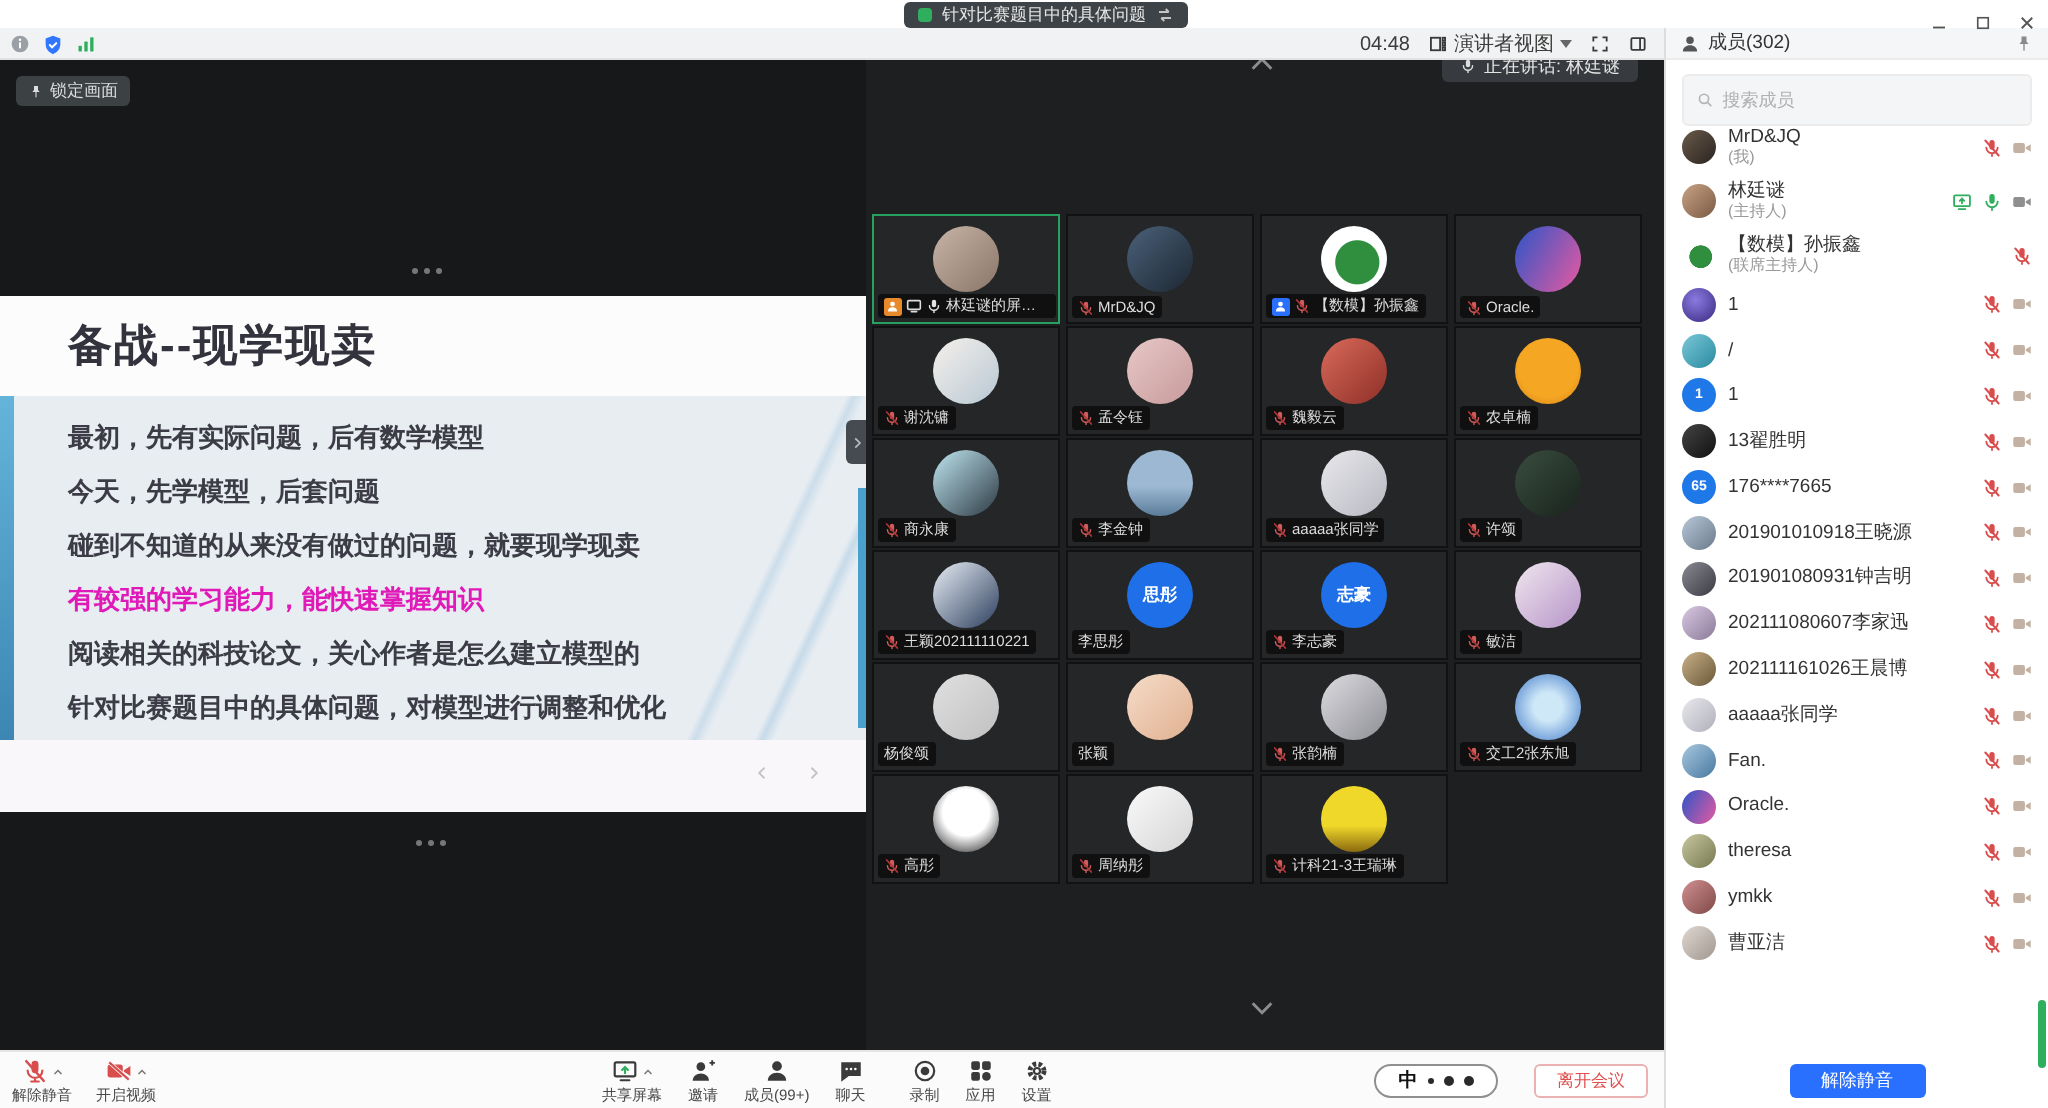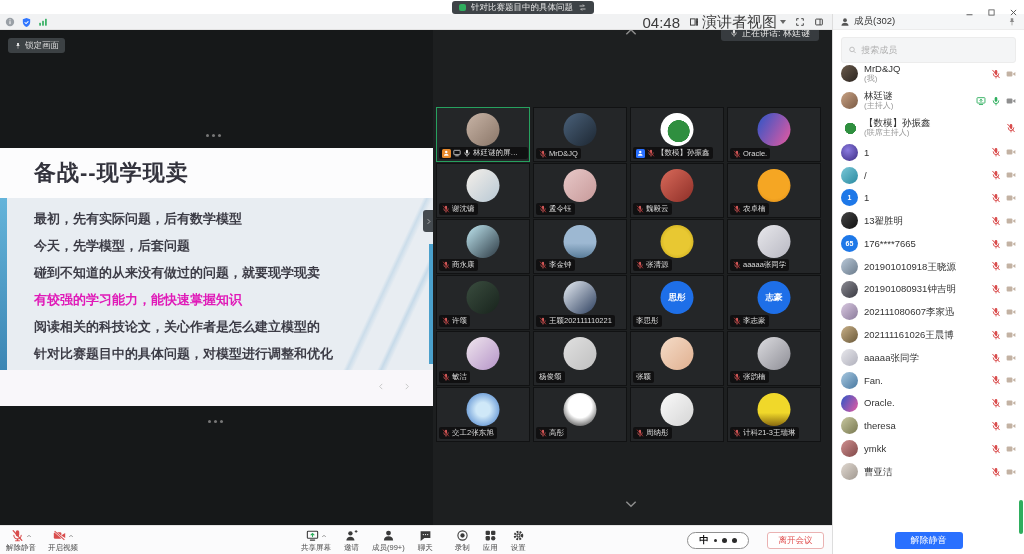--- a/index.html
+++ b/index.html
@@ -11,21 +11,21 @@
 .watch-dot{width:7px;height:7px;border-radius:2px;background:#2fae5e;flex:none}
 .switch-glyph{width:9px;height:9px;color:#c5c5c5}
 .switch-glyph svg,.iglyph svg{width:100%;height:100%;display:block}
 .win-controls{position:absolute;right:6px;top:0;height:14px;display:flex;gap:13px;align-items:center;color:#555}
 .winbtn{width:9px;height:9px;color:#555}
 
 .topbar{position:absolute;top:14px;left:0;width:832px;height:16px;background:#f1f2f3;border-bottom:1px solid #e2e2e2;z-index:4}
 .tb-left{position:absolute;left:5px;top:0;height:16px;display:flex;align-items:center;gap:6px}
 .iglyph{display:inline-block}
 .i10{width:10px;height:10px}.i11{width:11px;height:11px}
-.tb-right{position:absolute;right:8px;top:0;height:16px;display:flex;align-items:center;gap:9px;color:#3c3c3c;font-size:15px}
+.tb-right{position:absolute;right:8px;top:0;height:16px;display:flex;align-items:center;gap:9px;color:#3c3c3c;font-size:10px}
 .view-mode{display:flex;align-items:center;gap:3px}
 .tri-down{width:0;height:0;border-left:3px solid transparent;border-right:3px solid transparent;border-top:4px solid #666}
 
 .sidebar{position:absolute;left:832px;top:14px;width:192px;height:540px;background:#fff;border-left:1px solid #ddd;z-index:4}
 .sb-head{height:16px;background:#f5f6f7;border-bottom:1px solid #ececec;display:flex;align-items:center;padding:0 7px;gap:4px;font-size:9.5px;color:#333}
 .sb-head .spacer{flex:1}
 .sb-search{margin:7px 8px 5px;height:18px;background:#f4f5f6;border:1px solid #ececec;border-radius:3px;display:flex;align-items:center;padding:12px 6px;gap:4px;color:#b5b5b5}
 .sb-search input{border:0;background:transparent;font-size:9px;width:100%;outline:none;color:#333}
 .sb-search input::placeholder{color:#b0b0b0}
 .m-list{position:absolute;top:46px;left:0;right:0;bottom:28px;overflow:hidden;padding:0 8px}
@@ -861,35 +861,20 @@
                 <rect x="8.8" y="2.5" width="6.4" height="11.5" rx="3.2" fill="currentColor"></rect>
                 <path d="M5.2 11.5a6.8 6.8 0 0 0 13.6 0M12 18.5v3.2" fill="none" stroke="currentColor" stroke-width="2.2" stroke-linecap="round"></path>
                 <line x1="4" y1="3" x2="20" y2="21" stroke="#b03535" stroke-width="2.6" stroke-linecap="round"></line>
               </svg>
             </span>
 
     <span class="t-name">李金钟</span>
   </div>
 </div>
         <div class="tile">
-  <span class="t-avatar" style="background: radial-gradient(circle, rgb(232, 200, 50) 55%, rgb(184, 154, 16));"></span>
-  <div class="t-label">
-
-    <span class="t-mic t-mic-off">
-              <svg viewBox="0 0 24 24">
-                <rect x="8.8" y="2.5" width="6.4" height="11.5" rx="3.2" fill="currentColor"></rect>
-                <path d="M5.2 11.5a6.8 6.8 0 0 0 13.6 0M12 18.5v3.2" fill="none" stroke="currentColor" stroke-width="2.2" stroke-linecap="round"></path>
-                <line x1="4" y1="3" x2="20" y2="21" stroke="#b03535" stroke-width="2.6" stroke-linecap="round"></line>
-              </svg>
-            </span>
-
-    <span class="t-name">张清源</span>
-  </div>
-</div>
-        <div class="tile">
   <span class="t-avatar" style="background: linear-gradient(135deg, rgb(232, 232, 236), rgb(184, 184, 194));"></span>
   <div class="t-label">
 
     <span class="t-mic t-mic-off">
               <svg viewBox="0 0 24 24">
                 <rect x="8.8" y="2.5" width="6.4" height="11.5" rx="3.2" fill="currentColor"></rect>
                 <path d="M5.2 11.5a6.8 6.8 0 0 0 13.6 0M12 18.5v3.2" fill="none" stroke="currentColor" stroke-width="2.2" stroke-linecap="round"></path>
                 <line x1="4" y1="3" x2="20" y2="21" stroke="#b03535" stroke-width="2.6" stroke-linecap="round"></line>
               </svg>
             </span>

